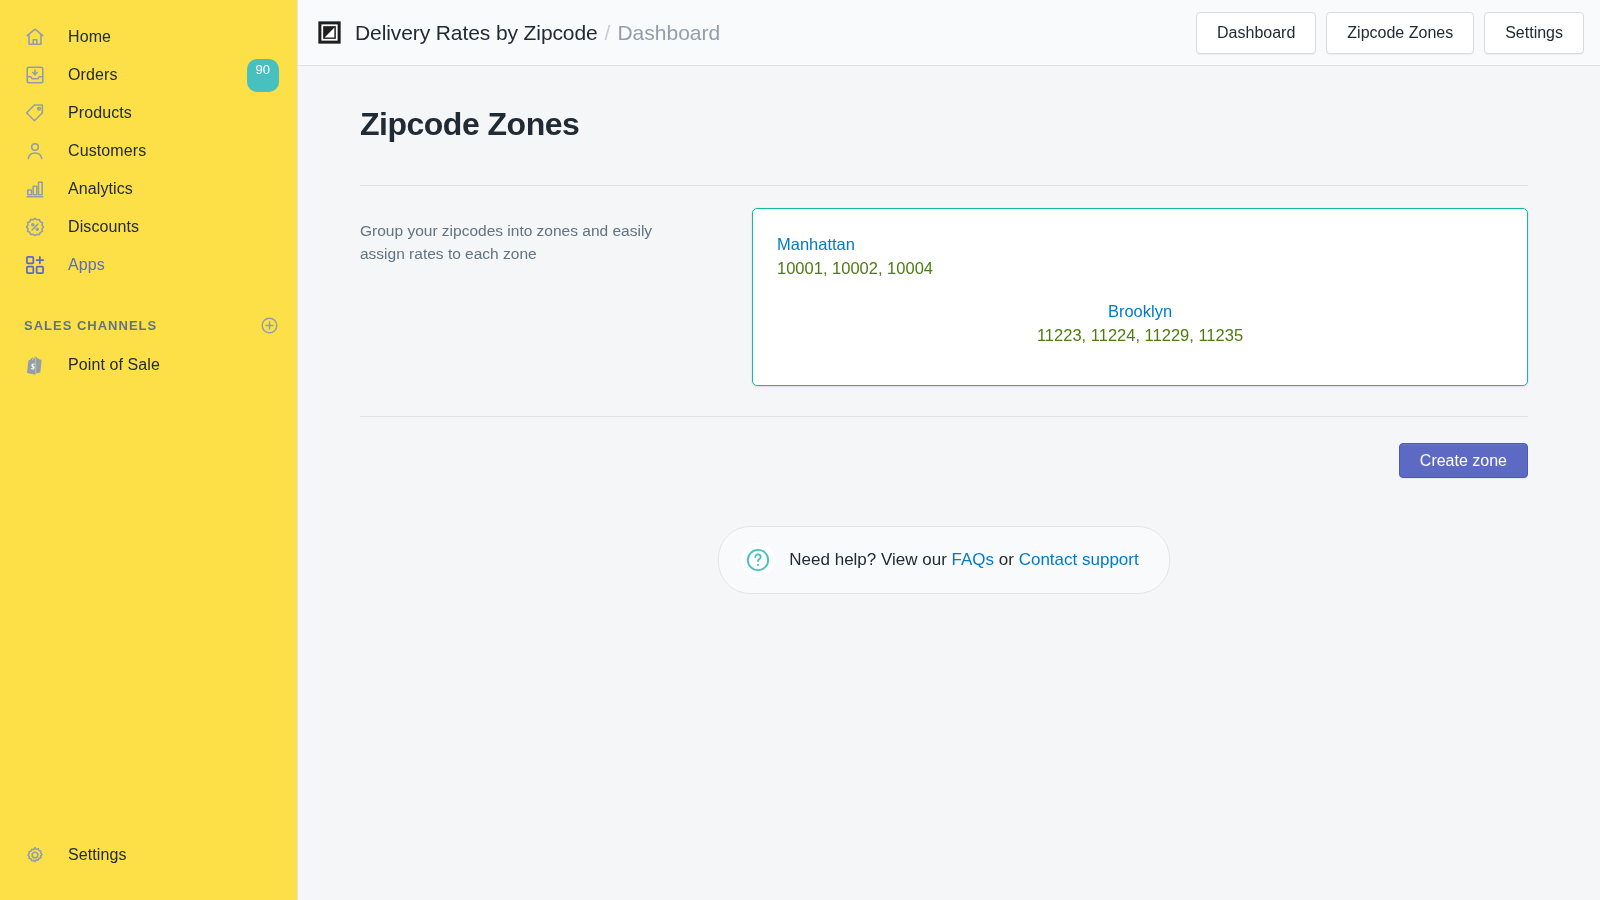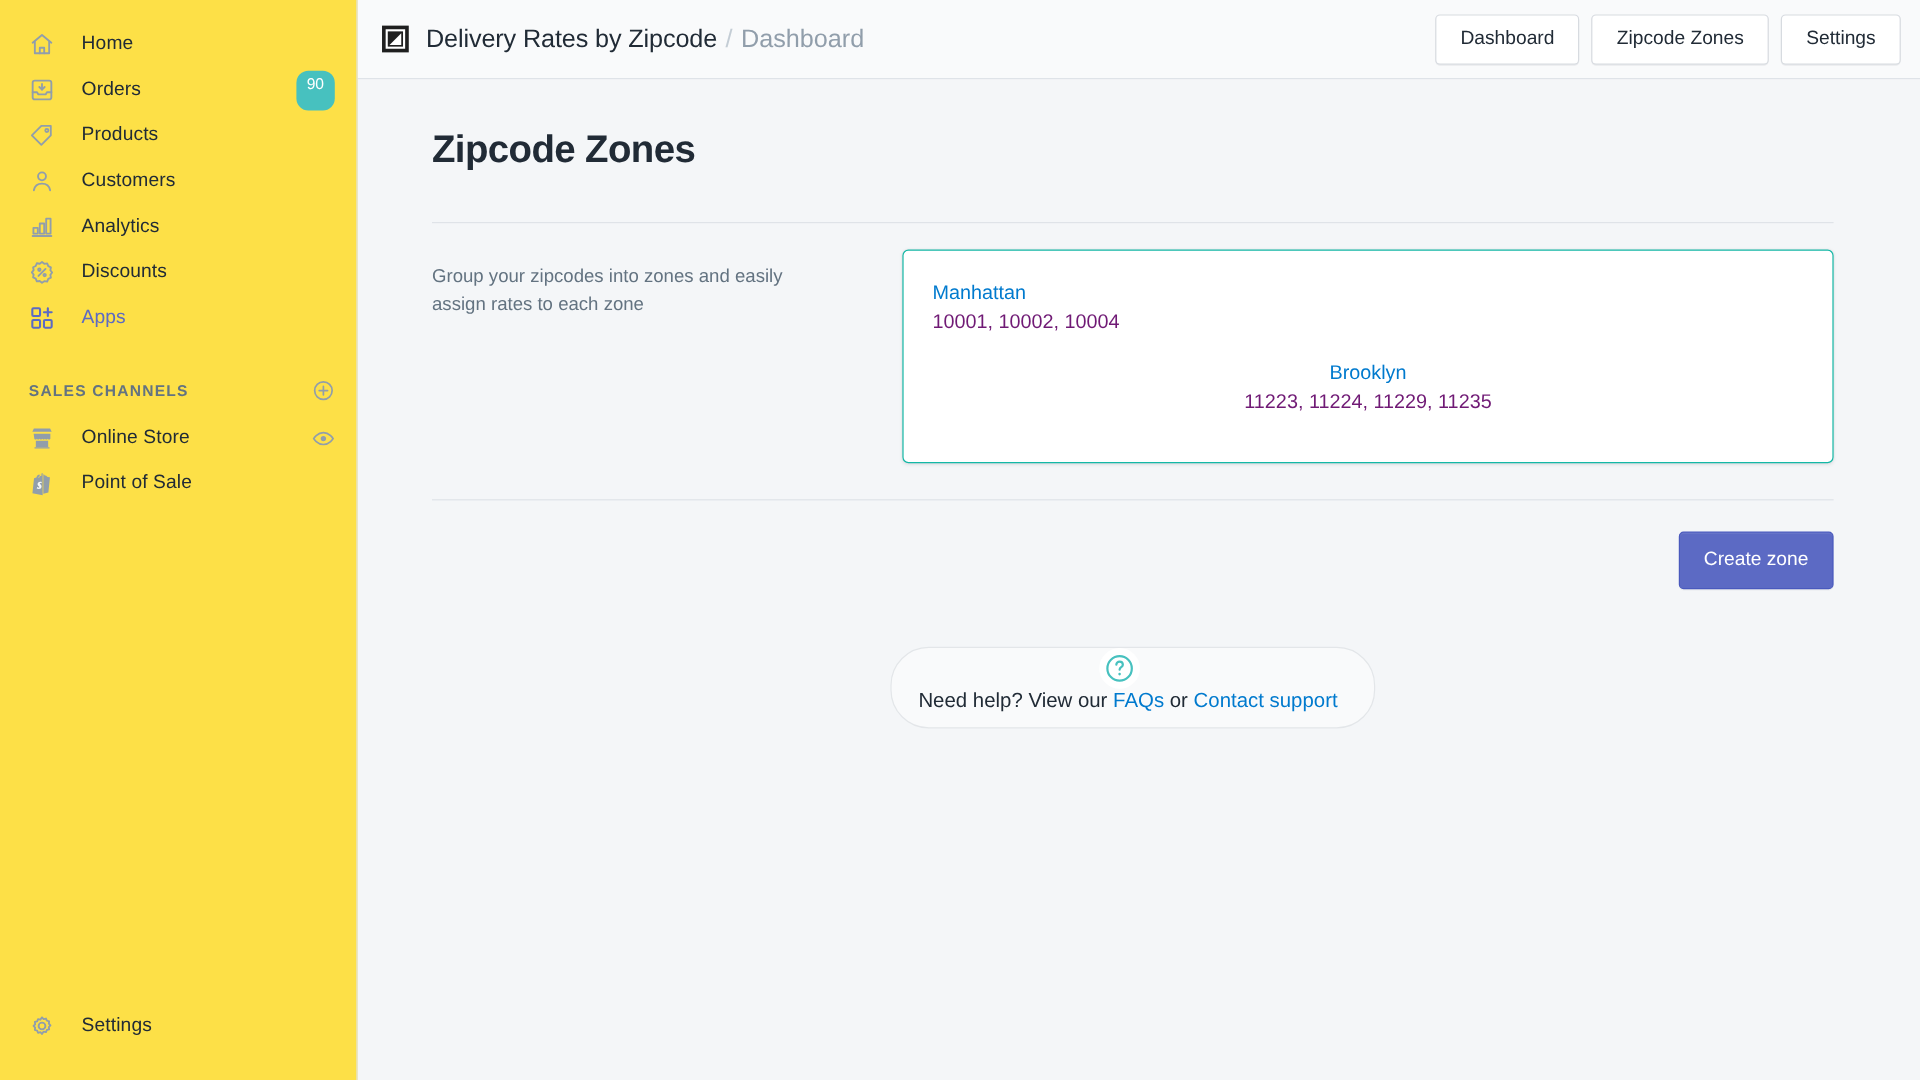--- a/index.html
+++ b/index.html
@@ -117,47 +117,46 @@
     border-radius: 5px;
     box-shadow: 0 0 0 1px rgba(63,63,68,.02), 0 1px 3px 0 rgba(63,63,68,.10);
     padding: 26px 24px 22px;
     min-height: 178px;
   }
   .zone-block { margin-bottom: 24px; }
   .zone-block:last-child { margin-bottom: 0; text-align: center; }
   .zone-name {
     font-size: 16.5px; color: #007ace; cursor: pointer; display: inline-block;
   }
-  .zone-codes { font-size: 16.5px; color: #701a75; margin-top: 5px; }
+  .zone-codes { font-size: 16.5px; color: #4d7c0f; margin-top: 5px; }
 
   .rule2 { height: 1px; background: #dfe3e8; margin-top: 30px; }
 
   .btn-row { display: flex; justify-content: flex-end; margin-top: 26px; }
   .btn-primary {
     background: #5c6ac4;
     border: 1px solid #4959bd;
     border-radius: 4px;
     color: #ffffff;
     font-size: 16px;
     font-family: "Liberation Sans", sans-serif;
-    height: 48px; padding: 0 20px;
+    height: 35px; padding: 0 20px;
     cursor: pointer;
     display: flex; align-items: center; justify-content: center;
     box-shadow: inset 0 1px 0 0 #6774c8, 0 1px 0 0 rgba(22,29,37,.05);
   }
 
   .help-wrap { display: flex; justify-content: center; margin-top: 48px; }
   .help-pill {
     display: flex; align-items: center;
     background: #f9fafb;
     border: 1px solid #e3e6e9;
     border-radius: 32px;
     height: 68px;
     padding: 0 30px 0 22px;
-    flex-direction: column;
   }
   .help-icon {
     width: 34px; height: 34px; flex: 0 0 34px;
     background: #ffffff; border-radius: 50%;
     display: flex; align-items: center; justify-content: center;
     margin-right: 14px;
   }
   .help-text { font-size: 17px; color: #212b36; white-space: nowrap; }
   .help-link { color: #007ace; cursor: pointer; }
 </style>
@@ -251,37 +250,20 @@
     <div class="section-head">
       <span class="section-title">SALES CHANNELS</span>
       <span class="section-action">
         <svg width="19" height="19" viewBox="0 0 24 24" fill="none" stroke="currentColor" stroke-width="1.8" stroke-linecap="round">
           <circle cx="12" cy="12" r="9.2"></circle>
             <path d="M12 7.6v8.8M7.6 12h8.8"></path>
         </svg>
       </span>
     </div>
 
-    <div class="nav-item">
-      <span class="nav-icon">
-        <svg width="22" height="22" viewBox="0 0 24 24" fill="currentColor">
-          <path d="M3.2 6.4 4.6 3.4h14.8l1.4 3z"></path>
-          <path d="M4.4 8.2h15.2v4.2c0 .7-.6 1-1.2 1s-1.2-.3-1.2-1c0 .7-.6 1-1.2 1s-1.3-.3-1.3-1c0 .7-.6 1-1.2 1s-1.2-.3-1.2-1c0 .7-.6 1-1.2 1s-1.3-.3-1.3-1c0 .7-.5 1-1.2 1s-1.2-.3-1.2-1c0 .7-.6 1-1.2 1s-1.2-.3-1.2-1z"></path>
-          <path d="M6.4 14.6h11.2v5.8H6.4z"></path>
-          <path d="M5.2 20.4h13.6v1.2H5.2z"></path>
-        </svg>
-      </span>
-      <span class="nav-label">Online Store</span>
-      <span class="trailing-action">
-        <svg width="19" height="19" viewBox="0 0 24 24" fill="none" stroke="currentColor" stroke-width="1.8">
-          <path d="M1.8 12S5.4 5.8 12 5.8 22.2 12 22.2 12 18.6 18.2 12 18.2 1.8 12 1.8 12z"></path>
-          <circle cx="12" cy="12" r="2.8" fill="currentColor" stroke="none"></circle>
-        </svg>
-      </span>
-    </div>
 
     <div class="nav-item">
       <span class="nav-icon">
         <svg width="22" height="22" viewBox="0 0 24 24" fill="currentColor">
           <path d="M13.2 2.4c-1.4 0-2.3.7-2.9 1.6-.5-.2-1-.2-1.5 0-.9.3-1.5 1.2-1.9 2.4l-1.6.5c-.5.2-.5.2-.6.7L3.3 20.8l9.3 1.7V2.4h.6zM9.4 5.3c.2-.5.5-.9.8-1.1-.3.6-.5 1.4-.6 2.3l-1 .3c.2-.6.5-1.1.8-1.5zm2.1-.5c-.5.2-1 .4-1.5.6.2-1.4.8-2.3 1.5-2.5v1.9zm1.7 16.5 4.6-1.2 1.4-13.6c0-.2-.1-.3-.3-.3l-1.8-.1-1.3-1.3c-.1-.1-.3-.1-.4-.1l-.7.2c-.3-.8-.8-1.5-1.5-1.5v17.9z"></path>
           <path d="M11.8 10.6c-.4-.2-.9-.3-1.4-.3-1.5 0-2.4 1-2.4 2.2 0 1.5 1.6 1.9 1.6 2.7 0 .3-.2.5-.6.5-.5 0-1.1-.3-1.4-.5l-.4 1.2c.3.2 1 .5 1.8.5 1.5 0 2.6-.8 2.6-2.3 0-1.6-1.7-2-1.7-2.7 0-.3.2-.5.6-.5.4 0 .9.2 1.1.3z" fill="#f4f6f8"></path>
         </svg>
       </span>
       <span class="nav-label">Point of Sale</span>
     </div>

